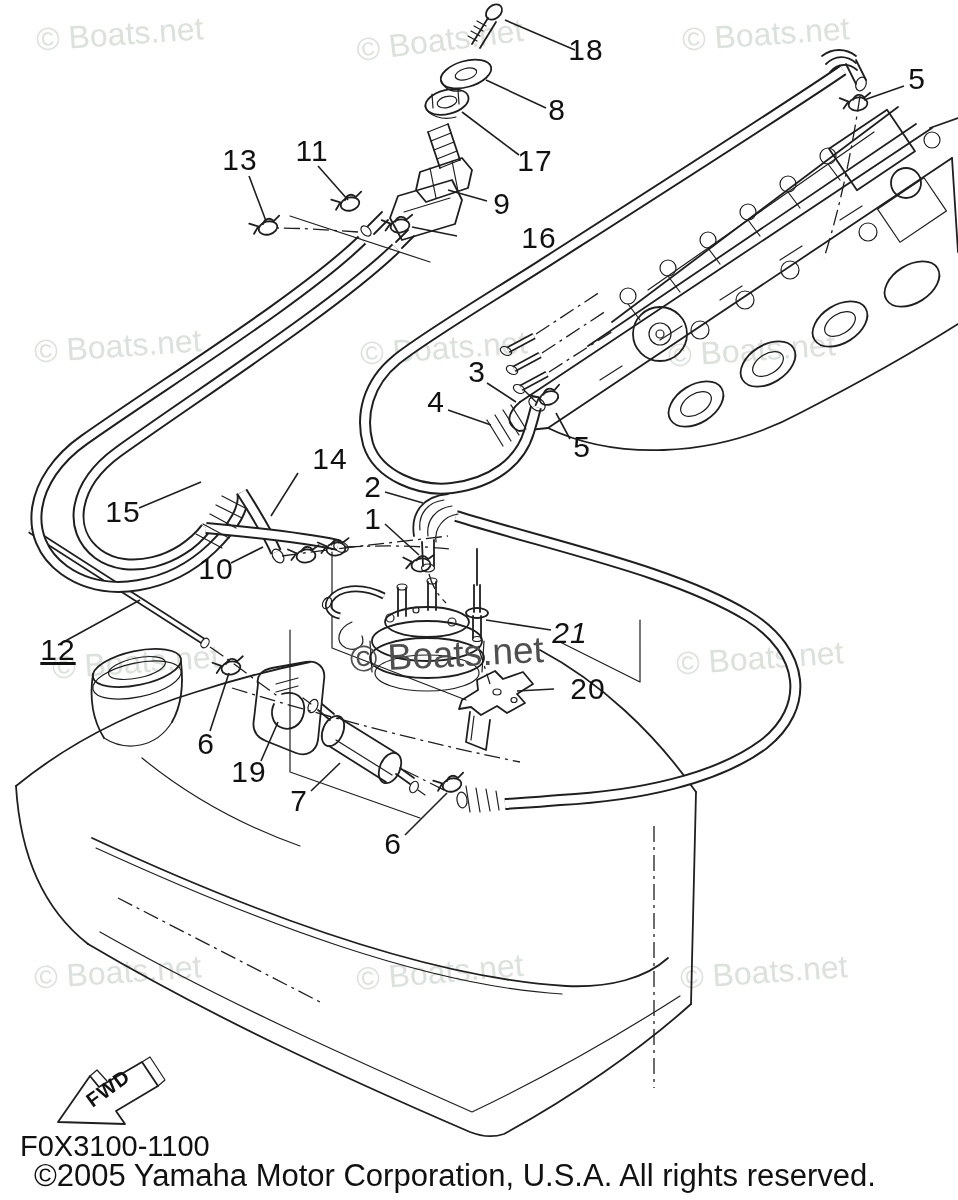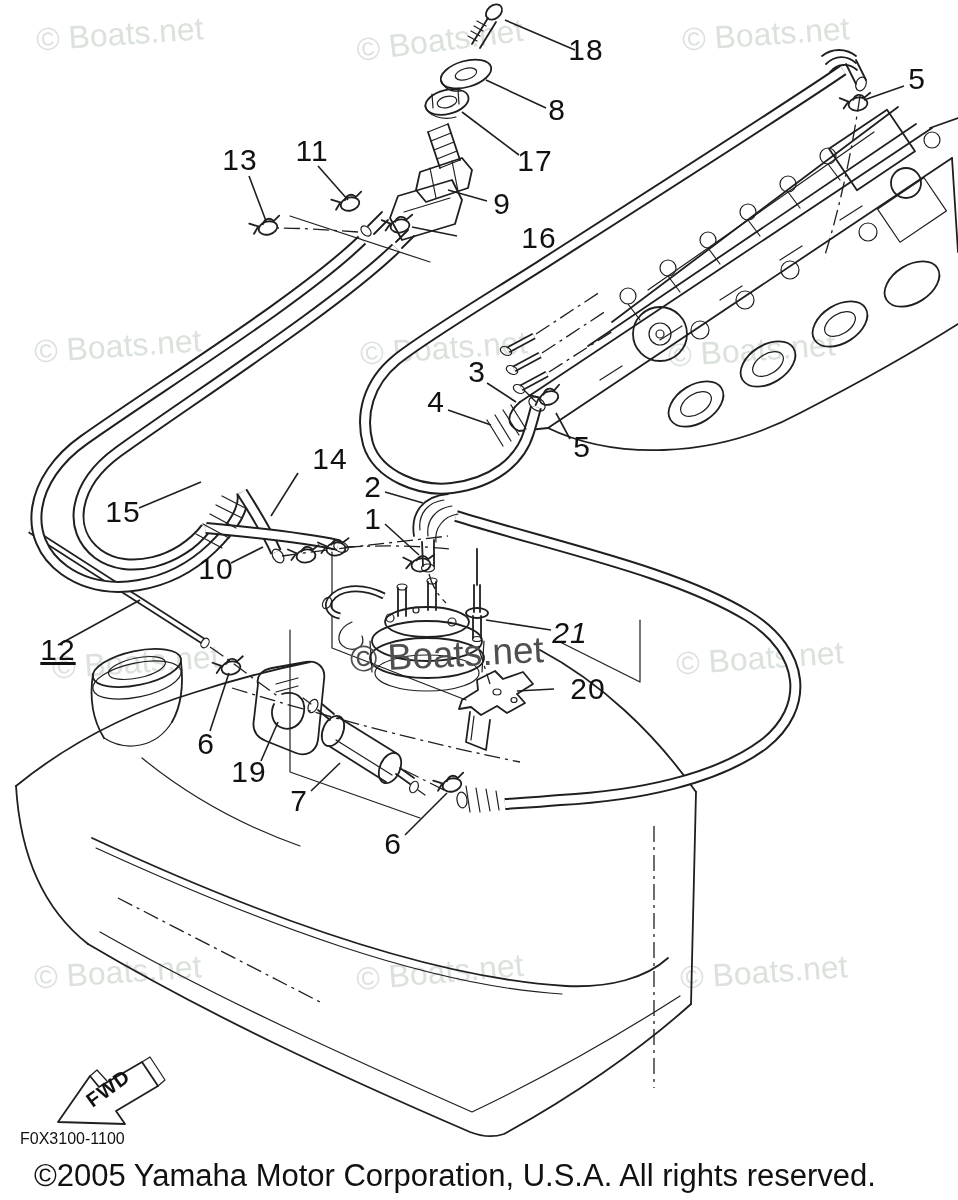--- a/index.html
+++ b/index.html
@@ -23,21 +23,21 @@
   .callout{
     position:absolute;transform:translate(-50%,-50%);
     font-size:30px;color:#111;font-family:"Liberation Sans",sans-serif;
     letter-spacing:1px;
   }
   .fwd-label{
     position:absolute;left:84px;top:1077px;font-size:20px;font-weight:bold;
     transform:rotate(-36deg);color:#111;letter-spacing:1px;
   }
   .part-code{
-    position:absolute;left:20px;top:1130px;font-size:16px;color:#111;
+    position:absolute;left:20px;top:1130px;font-size:29px;color:#111;
   }
   .copyright{
     position:absolute;left:34px;top:1158px;font-size:31px;color:#111;
   }
 </style>
 </head>
 <body>
 
 <div class="stage">
 

